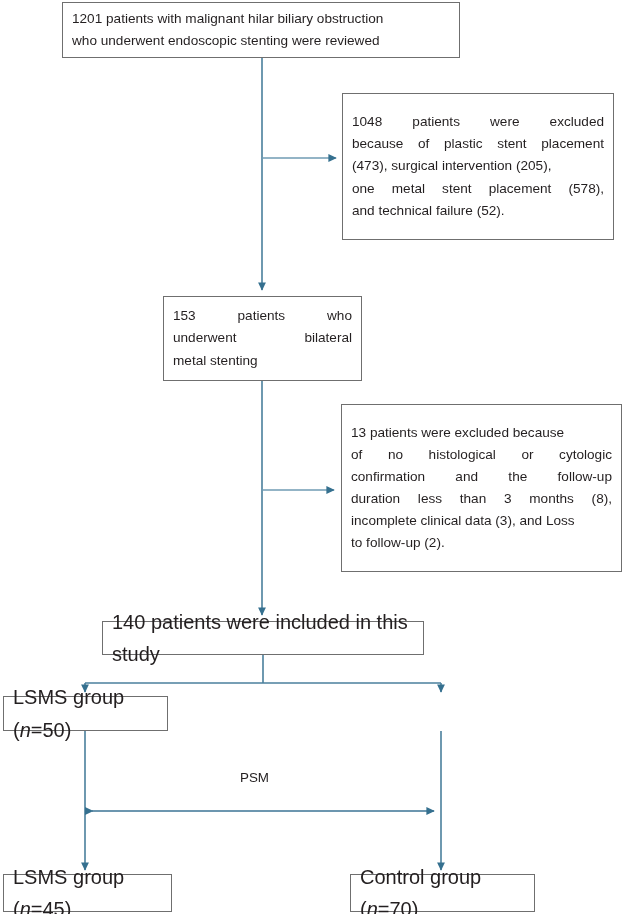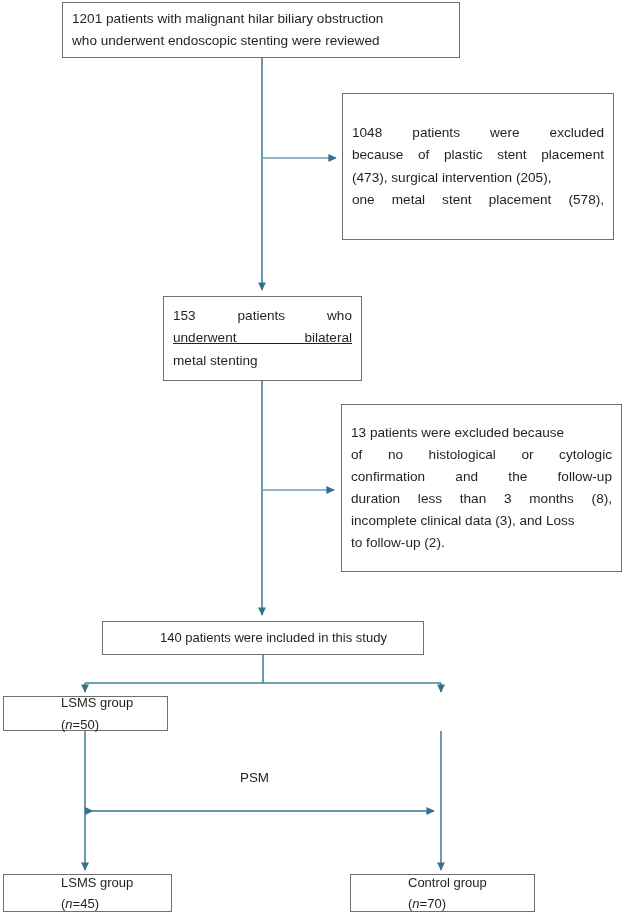--- a/index.html
+++ b/index.html
@@ -20,21 +20,21 @@
     line-height:1.62;
     display:flex;
     flex-direction:column;
     justify-content:center;
   }
   .box .txt{
     display:block;
     padding:0 9px;
   }
   .just .txt{ text-align:justify; text-align-last:left; }
-  .single{ font-size:13px;padding-left:48px; }
+  .single{ font-size:20px; }
   svg.links{
     position:absolute;left:0;top:0;width:624px;height:914px;
     pointer-events:none;
   }
   .psm-label{
     position:absolute;
     font-size:13.4px;
     color:#231f20;
     font-family:"Liberation Sans", sans-serif;
   }
@@ -91,25 +91,26 @@
   <div class="box" style="left:62px;top:2px;width:398px;height:56px;">
     <span class="txt">1201 patients with malignant hilar biliary obstruction</span>
     <span class="txt">who underwent endoscopic stenting were reviewed</span>
   </div>
 
   <div class="box just" style="left:342px;top:93px;width:272px;height:147px;">
     <span class="txt" style="text-align:justify;text-align-last:justify;"> 1048 patients were excluded</span>
     <span class="txt" style="text-align:justify;text-align-last:justify;">because of plastic stent placement</span>
     <span class="txt">(473), surgical intervention (205),</span>
     <span class="txt" style="text-align:justify;text-align-last:justify;"> one metal stent placement (578),</span>
+    <span class="txt">and technical failure (52).</span>
   </div>
 
   <div class="box" style="left:163px;top:296px;width:199px;height:85px;">
     <span class="txt" style="text-align:justify;text-align-last:justify;">153 patients who</span>
-    <span class="txt" style="text-align:justify;text-align-last:justify;text-decoration:underline;">underwent bilateral</span>
+    <span class="txt" style="text-align:justify;text-align-last:justify;">underwent bilateral</span>
     <span class="txt">metal stenting</span>
   </div>
 
   <div class="box" style="left:341px;top:404px;width:281px;height:168px;">
     <span class="txt">13 patients were excluded because</span>
     <span class="txt" style="text-align:justify;text-align-last:justify;">of no histological or cytologic</span>
     <span class="txt" style="text-align:justify;text-align-last:justify;">confirmation and the follow-up</span>
     <span class="txt" style="text-align:justify;text-align-last:justify;">duration less than 3 months (8),</span>
     <span class="txt">incomplete clinical data (3), and Loss</span>
     <span class="txt">to follow-up (2).</span>

